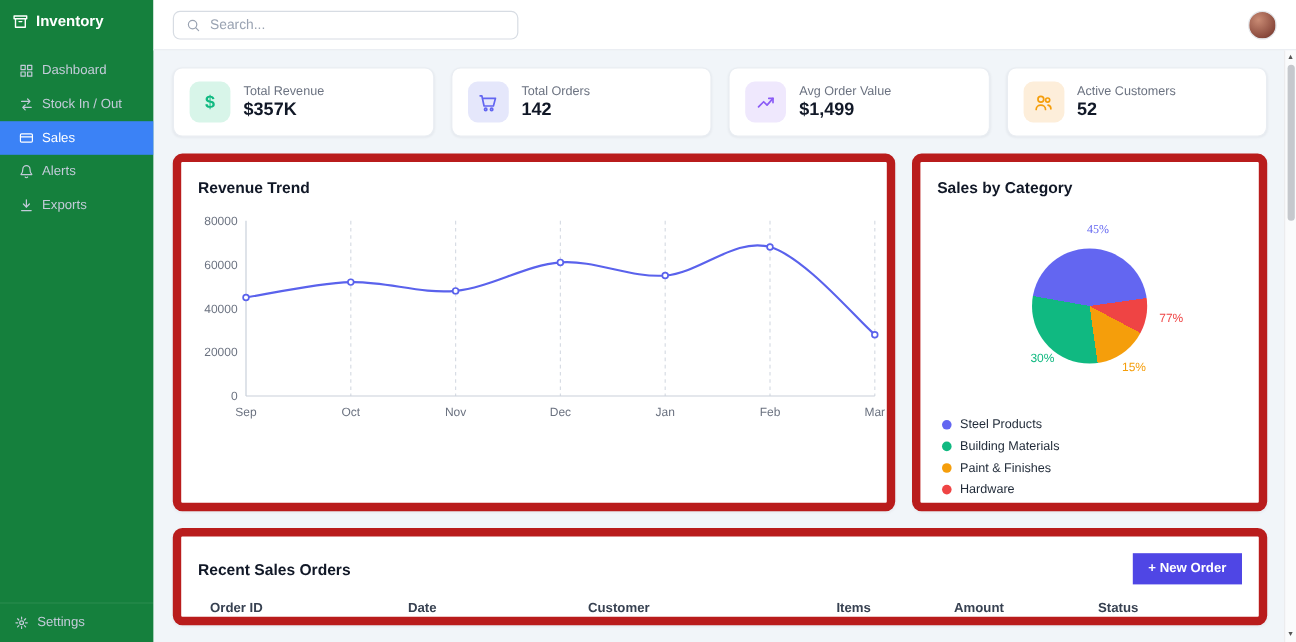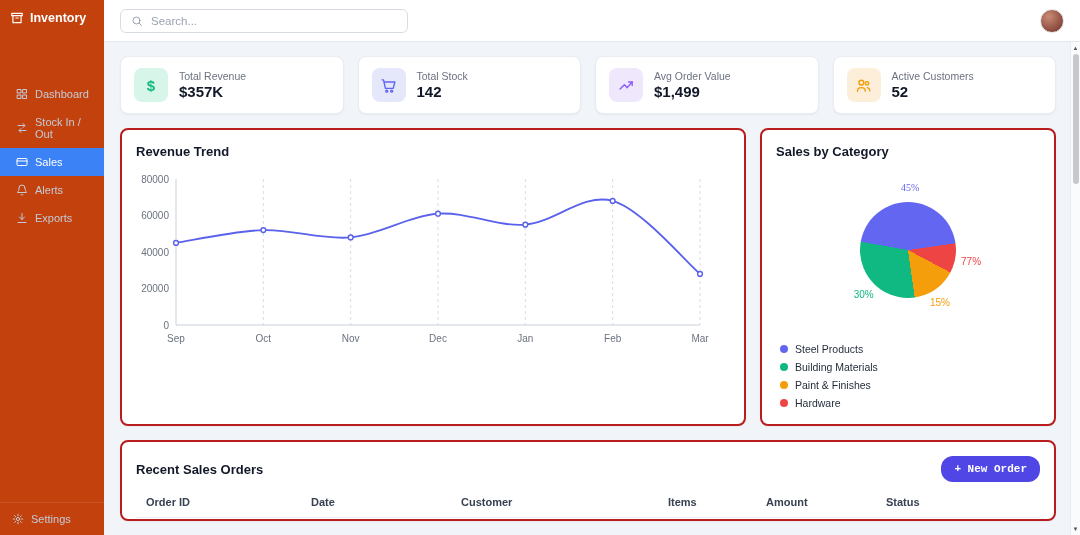--- a/index.html
+++ b/index.html
@@ -2,21 +2,21 @@
 <html><head>
 <meta charset="utf-8">
 <style>
   * { box-sizing: border-box; margin: 0; padding: 0; }
   html, body { width: 1080px; height: 535px; overflow: hidden; }
   body { font-family: "Liberation Sans", sans-serif; background: #fff; color: #111827; }
 
   .app { display: flex; width: 100%; height: 100%; }
 
   
-  .sidebar { width: 104px; background: #c2410c; color: #c3cbd9; display: flex; flex-direction: column; flex-shrink: 0; gap: 35px; }
+  .sidebar { width: 128px; background: #15803d; color: #c3cbd9; display: flex; flex-direction: column; flex-shrink: 0; }
   .sidebar-header { display: flex; align-items: center; gap: 6px; padding: 11px 10px 10px 10px; color: #ffffff; font-weight: bold; font-size: 12.5px; }
   .sidebar-header svg { width: 14px; height: 14px; }
   .nav { display: flex; flex-direction: column; margin-top: 10px; flex: 1; }
   .nav-item { display: flex; align-items: center; gap: 7px; padding: 8px 16px; font-size: 11px; color: #c3cbd9; cursor: pointer; }
   .nav-item svg { width: 12px; height: 12px; flex-shrink: 0; }
   .nav-item.active { background: #3b82f6; color: #ffffff; }
   .sidebar-bottom { border-top: 1px solid rgba(255,255,255,0.10); }
   .sidebar-bottom .nav-item { padding: 10px 12px; }
 
   
@@ -33,35 +33,35 @@
   
   .stats-row { display: grid; grid-template-columns: repeat(4, 1fr); gap: 14px; flex-shrink: 0; }
   .stat-card { background: #fff; border: 1px solid #e9edf2; border-radius: 8px; padding: 11px 13px; display: flex; align-items: center; gap: 11px; box-shadow: 0 1px 2px rgba(16,24,40,0.05); }
   .stat-icon { width: 34px; height: 34px; border-radius: 8px; display: flex; align-items: center; justify-content: center; flex-shrink: 0; font-weight: bold; font-size: 15px; }
   .stat-icon svg { width: 17px; height: 17px; }
   .stat-label { font-size: 10.5px; color: #6b7280; }
   .stat-value { font-size: 15px; font-weight: bold; color: #111827; margin-top: 1px; }
 
   
   .charts-row { display: grid; grid-template-columns: 1fr 296px; gap: 14px; height: 298px; flex-shrink: 0; }
-  .card { background: #fff; border: 2px solid #b91c1c; border-radius: 8px; padding: 14px; box-shadow: 0 1px 2px rgba(16,24,40,0.04); overflow: hidden; }
+  .card { background: #fff; border: 7px solid #b91c1c; border-radius: 8px; padding: 14px; box-shadow: 0 1px 2px rgba(16,24,40,0.04); overflow: hidden; }
   .card-title { font-size: 13px; font-weight: bold; color: #111827; }
   .line-chart-svg { margin-top: 12px; display: block; }
 
   .pie-area { position: relative; height: 150px; margin-top: 16px; display: flex; align-items: center; justify-content: center; }
   .pie { width: 96px; height: 96px; border-radius: 50%; }
   .pie-pct-label { position: absolute; font-size: 10px; transform: translate(-50%, -50%); white-space: nowrap; }
   .pie-legend { margin-top: 18px; display: flex; flex-direction: column; gap: 6px; padding-left: 4px; }
   .legend-item { display: flex; align-items: center; gap: 7px; font-size: 10.5px; color: #1f2937; }
   .legend-dot { width: 8px; height: 8px; border-radius: 50%; flex-shrink: 0; }
 
   
   .orders-card { flex: 1; min-height: 0; }
   .orders-head { display: flex; align-items: center; justify-content: space-between; }
-  .new-order-btn { background: #4f46e5; color: #fff; border: none; border-radius: 12px; font-size: 11px; font-weight: bold; padding: 7px 13px; cursor: pointer; font-family: Liberation Mono, monospace; }
+  .new-order-btn { background: #4f46e5; color: #fff; border: none; border-radius: 0; font-size: 11px; font-weight: bold; padding: 7px 13px; cursor: pointer; font-family: Liberation Sans, sans-serif; }
   .orders-table { margin-top: 14px; }
   .thead, .trow { display: grid; grid-template-columns: 165px 150px 207px 98px 120px 1fr; align-items: center; padding: 0 10px; }
   .thead { font-size: 11px; font-weight: bold; color: #374151; padding-bottom: 9px; border-bottom: 1px solid #e8ebf0; }
   .trow { font-size: 11px; color: #374151; padding-top: 10px; padding-bottom: 10px; border-bottom: 1px solid #f1f3f6; }
 
   
   .scrollbar { position: absolute; top: 42px; right: 0; bottom: 0; width: 10px; background: #fafbfc; border-left: 1px solid #ececee; display: flex; flex-direction: column; align-items: center; }
   .scroll-arrow { width: 10px; height: 12px; font-size: 6px; color: #555; display: flex; align-items: center; justify-content: center; cursor: pointer; flex-shrink: 0; }
   .scroll-thumb { width: 6px; height: 130px; background: #c5c8cd; border-radius: 3px; cursor: pointer; }
   .scroll-spacer { flex: 1; }
@@ -161,21 +161,21 @@
         </div>
         <div class="stat-card">
           <div class="stat-icon" style="background: rgb(229, 231, 251); color: rgb(99, 102, 241);">
             <svg class="icn" viewBox="0 0 24 24">
                 <path d="M3 4h2l2.6 12h11l2.4-9H7"></path>
                 <circle cx="9.5" cy="20" r="1.4"></circle>
                 <circle cx="16.5" cy="20" r="1.4"></circle>
               </svg>
           </div>
           <div>
-            <div class="stat-label">Total Stock</div>
+            <div class="stat-label">Total Orders</div>
             <div class="stat-value">142</div>
           </div>
         </div>
         <div class="stat-card">
           <div class="stat-icon" style="background: rgb(239, 232, 253); color: rgb(139, 92, 246);">
             <svg class="icn" viewBox="0 0 24 24">
                 <path d="M3 17l6-6 4 4 7-8"></path>
                 <path d="M15 7h5v5"></path>
               </svg>
           </div>

